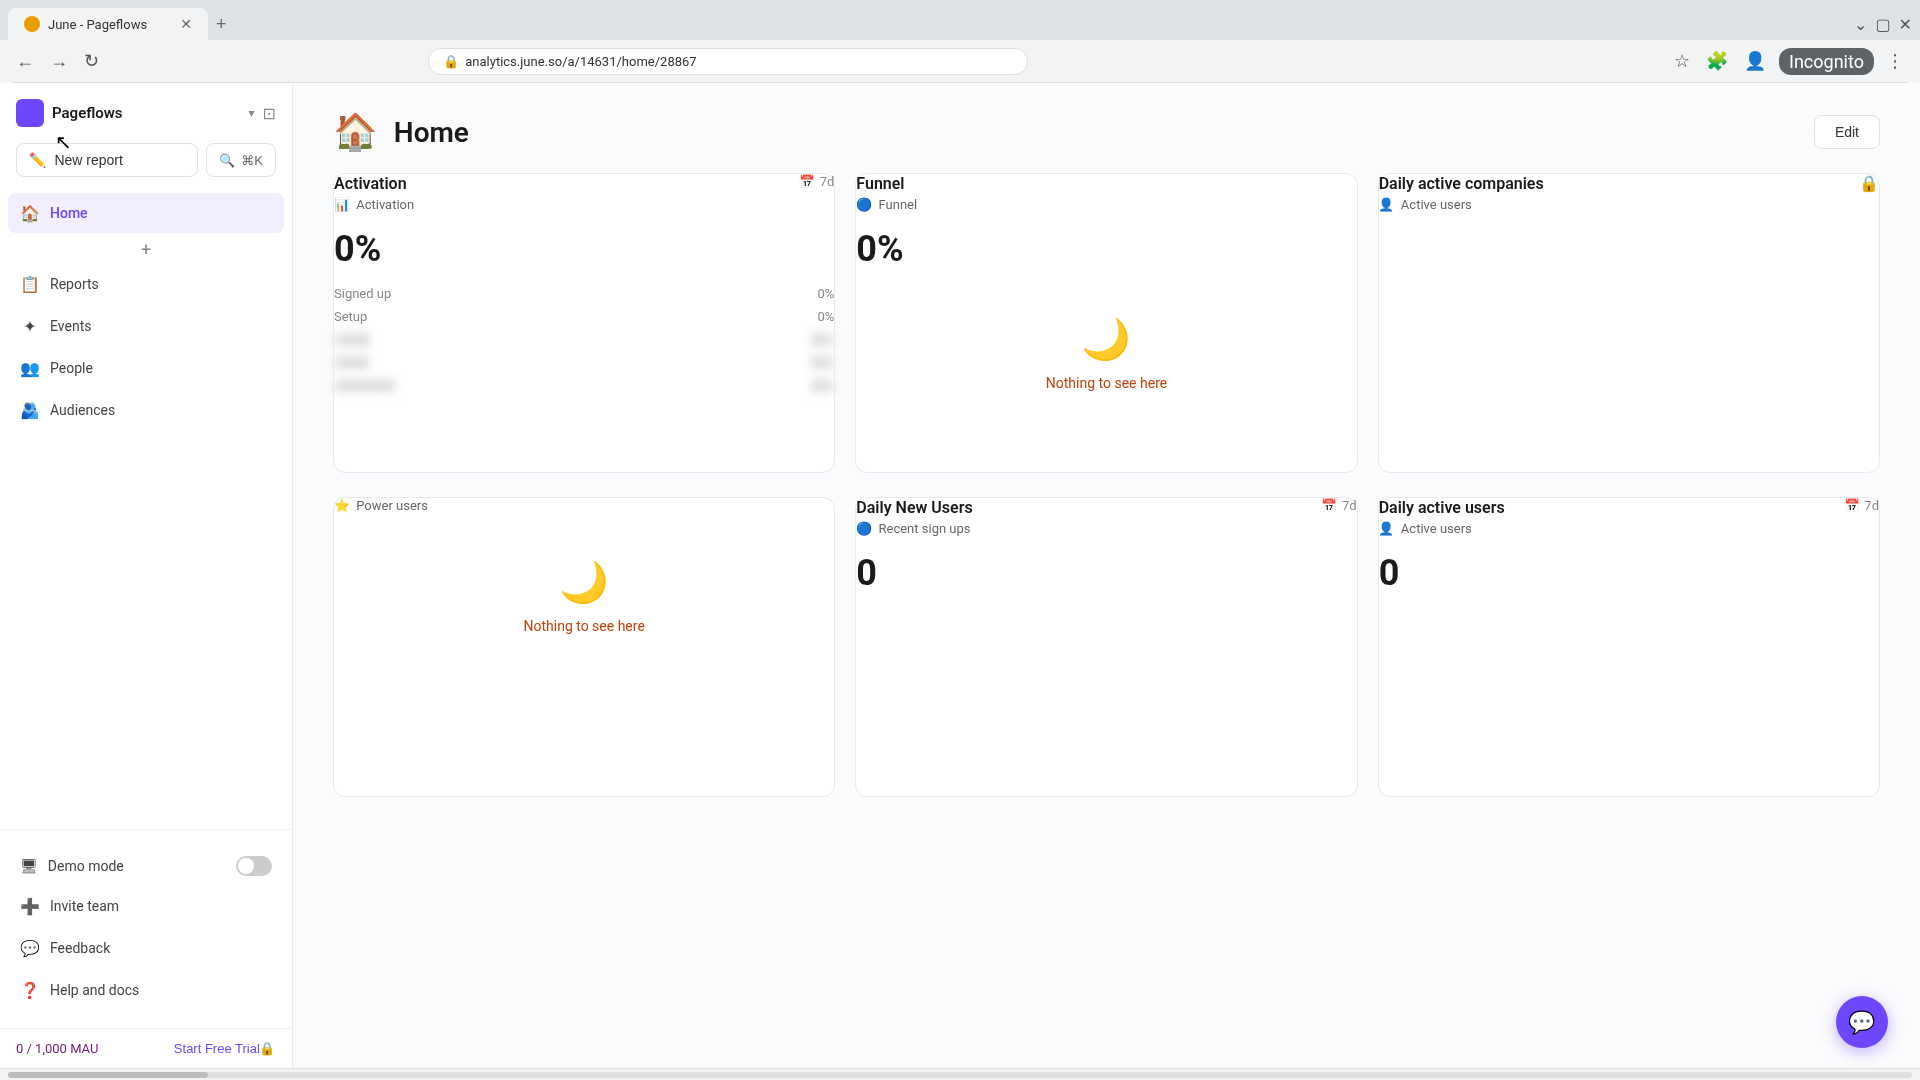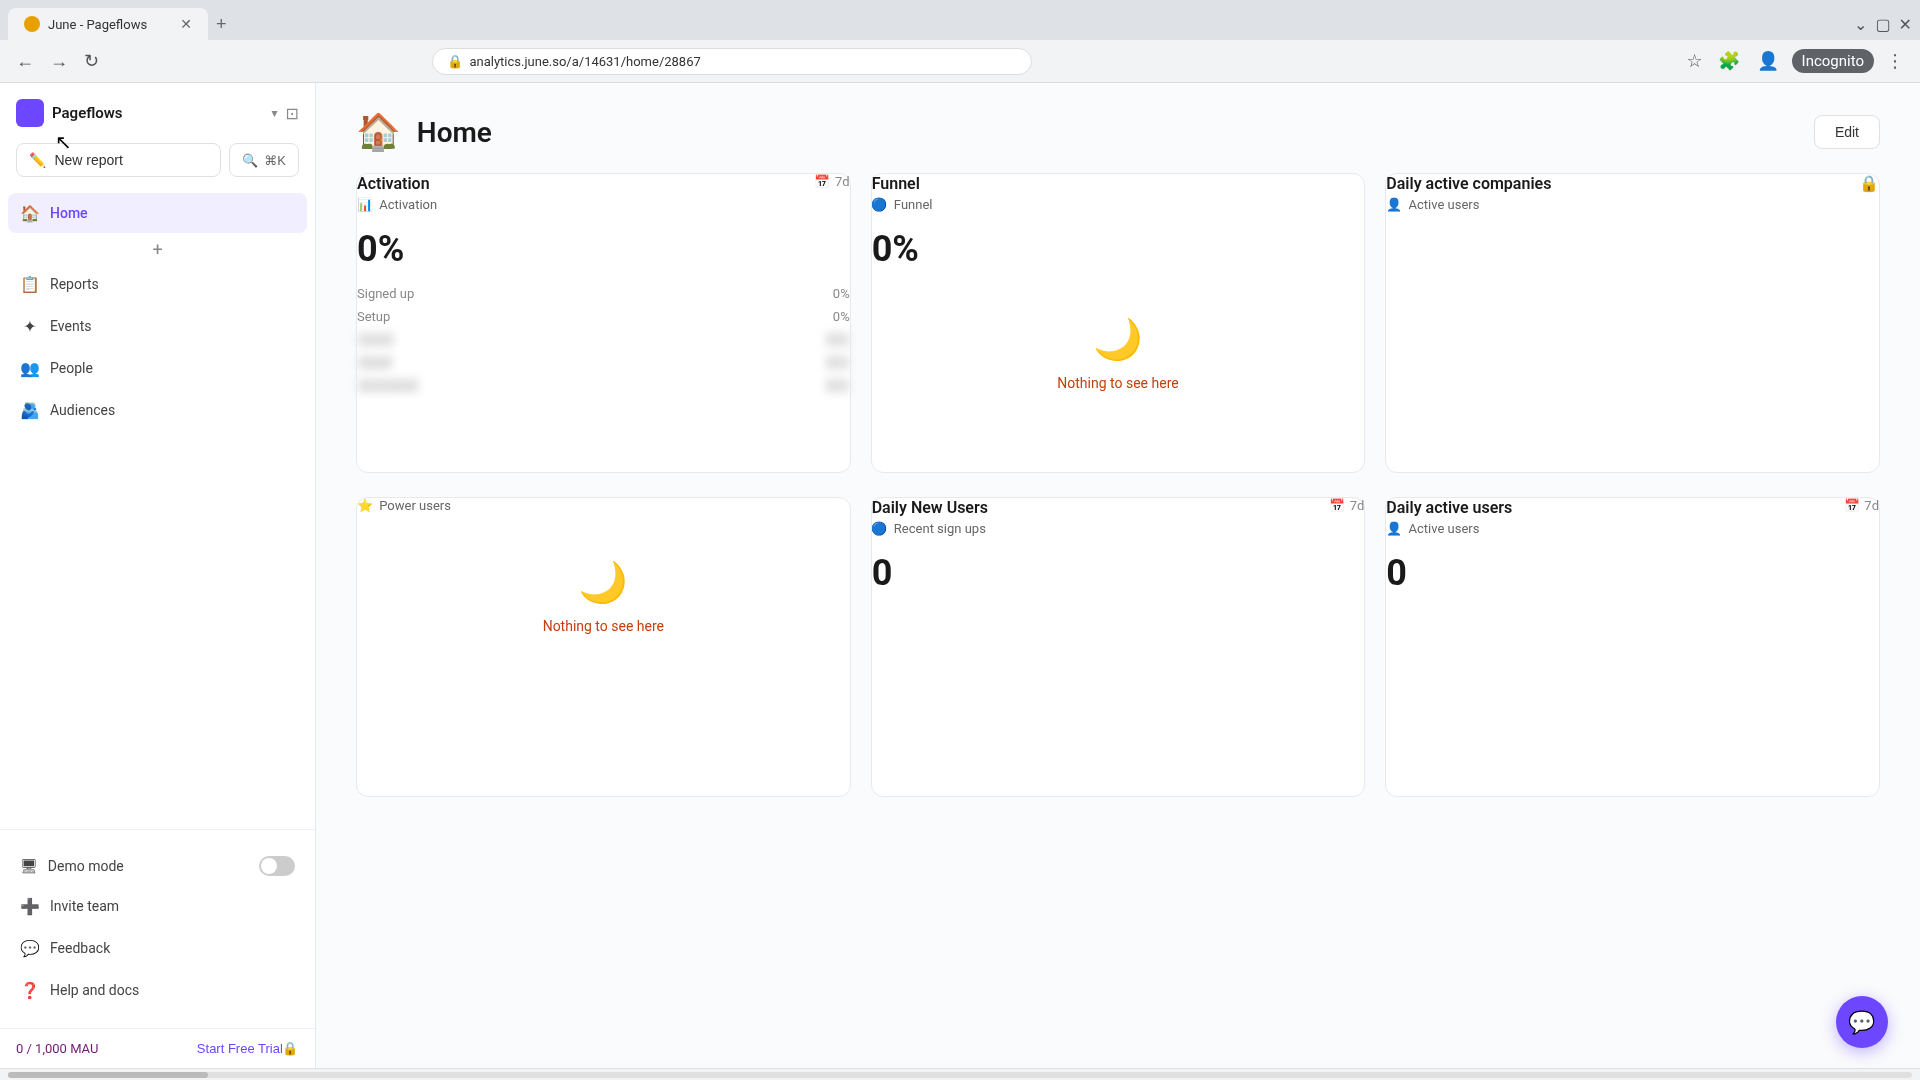--- a/index.html
+++ b/index.html
@@ -1,40 +1,40 @@
 <!DOCTYPE html>
 <html><head>
   <meta charset="utf-8">
   <style>
     * { box-sizing: border-box; margin: 0; padding: 0; }
     body { font-family: -apple-system, BlinkMacSystemFont, 'Segoe UI', Roboto, sans-serif; background: #f7f8fa; overflow: hidden; width: 1920px; height: 1080px; display: flex; flex-direction: column; }
 
     
-    .browser-chrome { background: #c2410c; border-bottom: 1px solid #ddd; flex-shrink: 0; }
+    .browser-chrome { background: #c2410c; border-bottom: 1px solid #ddd; flex-shrink: 0; border-radius: 17px; }
     .tab-bar { display: flex; align-items: center; padding: 8px 8px 0; background: #dee1e6; height: 40px; }
     .tab { display: flex; align-items: center; background: #f1f3f4; border-radius: 8px 8px 0 0; padding: 6px 16px; gap: 8px; font-size: 13px; color: #333; height: 32px; min-width: 200px; }
     .tab-favicon { width: 16px; height: 16px; background: #e8a000; border-radius: 50%; display: inline-block; }
     .tab-close { margin-left: auto; cursor: pointer; color: #666; font-size: 14px; }
     .tab-new { background: none; border: none; font-size: 18px; color: #666; cursor: pointer; padding: 4px 8px; }
     .tab-controls { margin-left: auto; display: flex; gap: 8px; align-items: center; }
     .tab-ctrl-btn { background: none; border: none; font-size: 16px; color: #555; cursor: pointer; }
 
     .address-bar { display: flex; align-items: center; padding: 6px 12px; gap: 8px; background: #f1f3f4; }
     .nav-btn { background: none; border: none; font-size: 18px; color: #555; cursor: pointer; padding: 4px; border-radius: 50%; }
     .url-bar { flex: 1; display: flex; align-items: center; background: #fff; border: 1px solid #ddd; border-radius: 20px; padding: 5px 14px; gap: 6px; font-size: 13px; color: #333; max-width: 600px; margin: 0 auto; }
     .url-lock { color: #666; font-size: 13px; }
     .url-text { flex: 1; }
     .address-bar-right { margin-left: auto; display: flex; gap: 8px; align-items: center; }
-    .incognito-badge { background: #5f6368; color: #fff; border-radius: 12px; padding: 3px 10px; font-size: 15px; }
+    .incognito-badge { background: #5f6368; color: #fff; border-radius: 12px; padding: 3px 10px; font-size: 18px; }
 
     
     .app-layout { display: flex; flex: 1; overflow: hidden; }
 
     
-    .sidebar { width: 316px; background: #fff; border-right: 1px solid #e8e9ec; display: flex; flex-direction: column; flex-shrink: 0; padding: 0; }
+    .sidebar { width: 293px; background: #fff; border-right: 1px solid #e8e9ec; display: flex; flex-direction: column; flex-shrink: 0; padding: 0; }
     .sidebar-header { display: flex; align-items: center; padding: 16px 16px 8px; gap: 8px; }
     .sidebar-logo { width: 28px; height: 28px; background: #6c47ff; border-radius: 6px; flex-shrink: 0; }
     .sidebar-title { font-size: 15px; font-weight: 600; color: #1a1a1a; flex: 1; }
     .sidebar-chevron { color: #888; font-size: 12px; }
     .sidebar-collapse-btn { color: #888; font-size: 16px; cursor: pointer; border: none; background: none; }
 
     .sidebar-actions { display: flex; gap: 8px; padding: 8px 16px 12px; }
     .new-report-btn { flex: 1; display: flex; align-items: center; gap: 8px; padding: 8px 12px; border: 1px solid #e0e0e0; border-radius: 8px; background: #fff; cursor: pointer; font-size: 14px; color: #333; }
     .search-btn { display: flex; align-items: center; gap: 6px; padding: 8px 12px; border: 1px solid #e0e0e0; border-radius: 8px; background: #fff; cursor: pointer; font-size: 13px; color: #666; }
 

